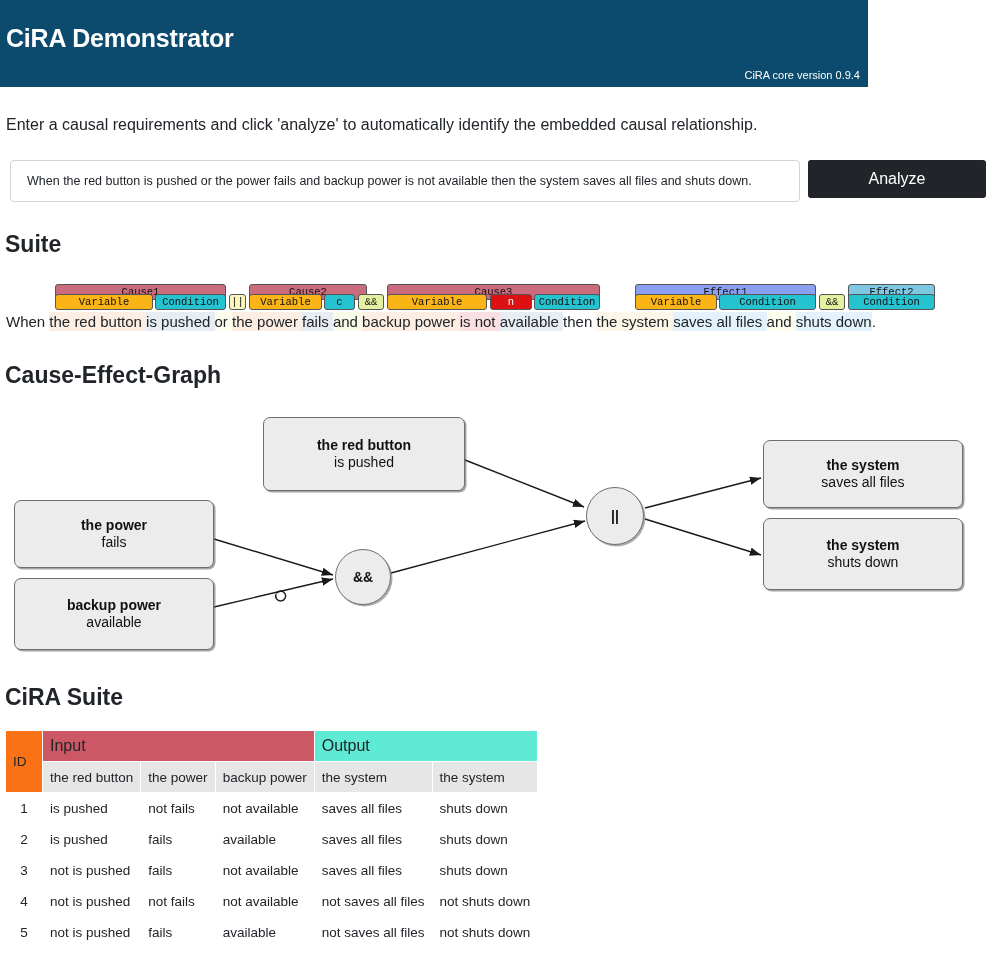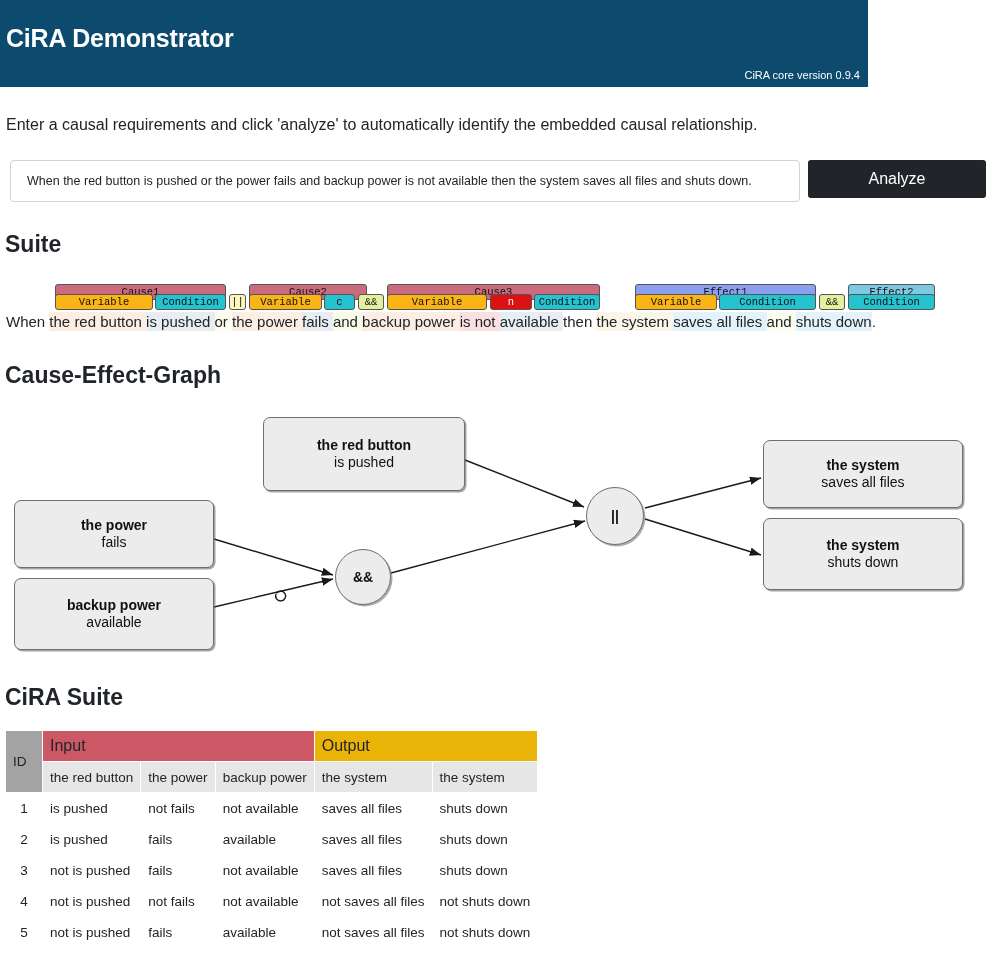--- a/index.html
+++ b/index.html
@@ -121,21 +121,21 @@
     font-size:13.5px;
   }
   .tbl td,.tbl th{
     padding:4px 7px;
     text-align:left;
     font-weight:normal;
     border:1px solid #ffffff;
     white-space:nowrap;
   }
   .th-id{
-    background:#a3a3a3;color:#212529;
+    background:#f97316;color:#212529;
     font-size:13.5px;text-align:center;
     vertical-align:middle;width:22px;margin-left:40px;
   }
   .th-group{
     color:#212529;font-weight:bold;font-size:16px;
     height:22px;padding:3px 7px;
   }
   .th-sub{
     background:#e6e6e6;color:#212529;
     font-weight:bold;font-size:13.5px;height:22px;
@@ -233,21 +233,21 @@
       <div class="gop" style="left: 586px; top: 92px; width: 58px; height: 58px;">||</div>
     </div>
 </div>
 
 <div class="section-h" id="h-test">CiRA Suite</div>
 <table class="tbl">
   <thead>
     <tr>
       <th class="th-id" rowspan="2">ID</th>
       <th class="th-group" id="gh0" colspan="3" style="background: rgb(204, 88, 102);">Input</th>
-      <th class="th-group" id="gh1" colspan="2" style="background: #eab308;">Output</th>
+      <th class="th-group" id="gh1" colspan="2" style="background: #5eead4;">Output</th>
     </tr>
     <tr id="subhead-row">
         <th class="th-sub">the red button</th>
         <th class="th-sub">the power</th>
         <th class="th-sub">backup power</th>
         <th class="th-sub">the system</th>
         <th class="th-sub">the system</th>
       </tr>
   </thead>
   <tbody id="tbody">

